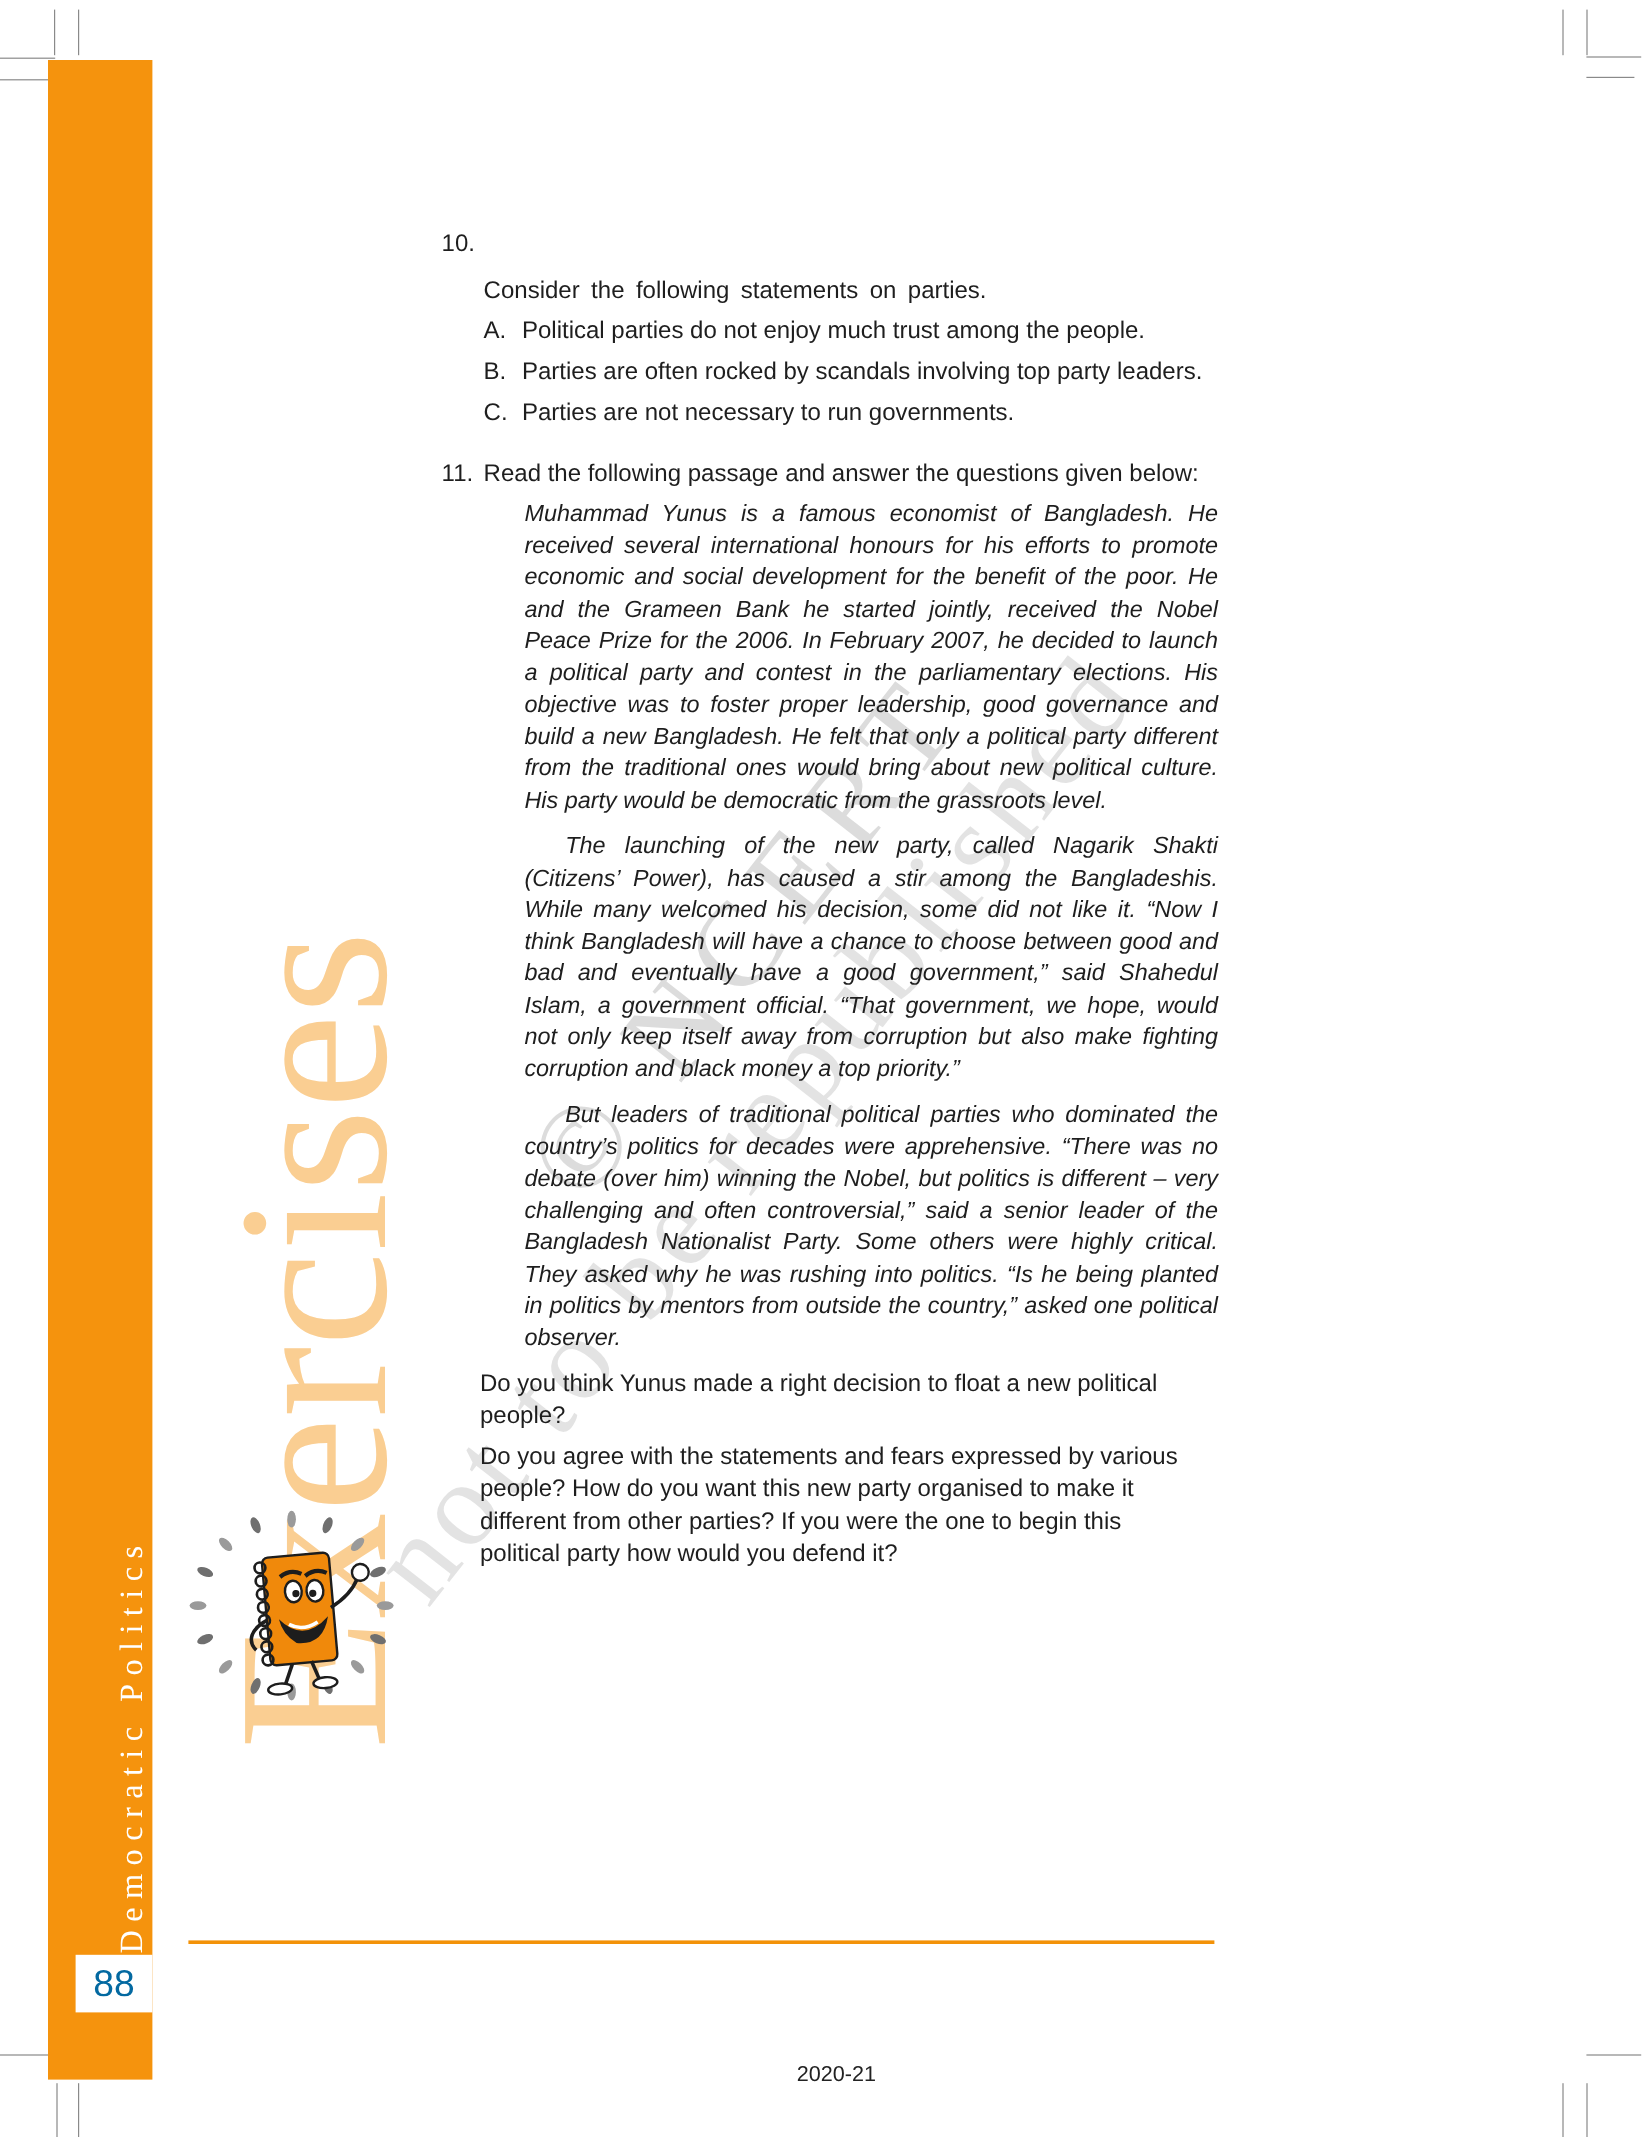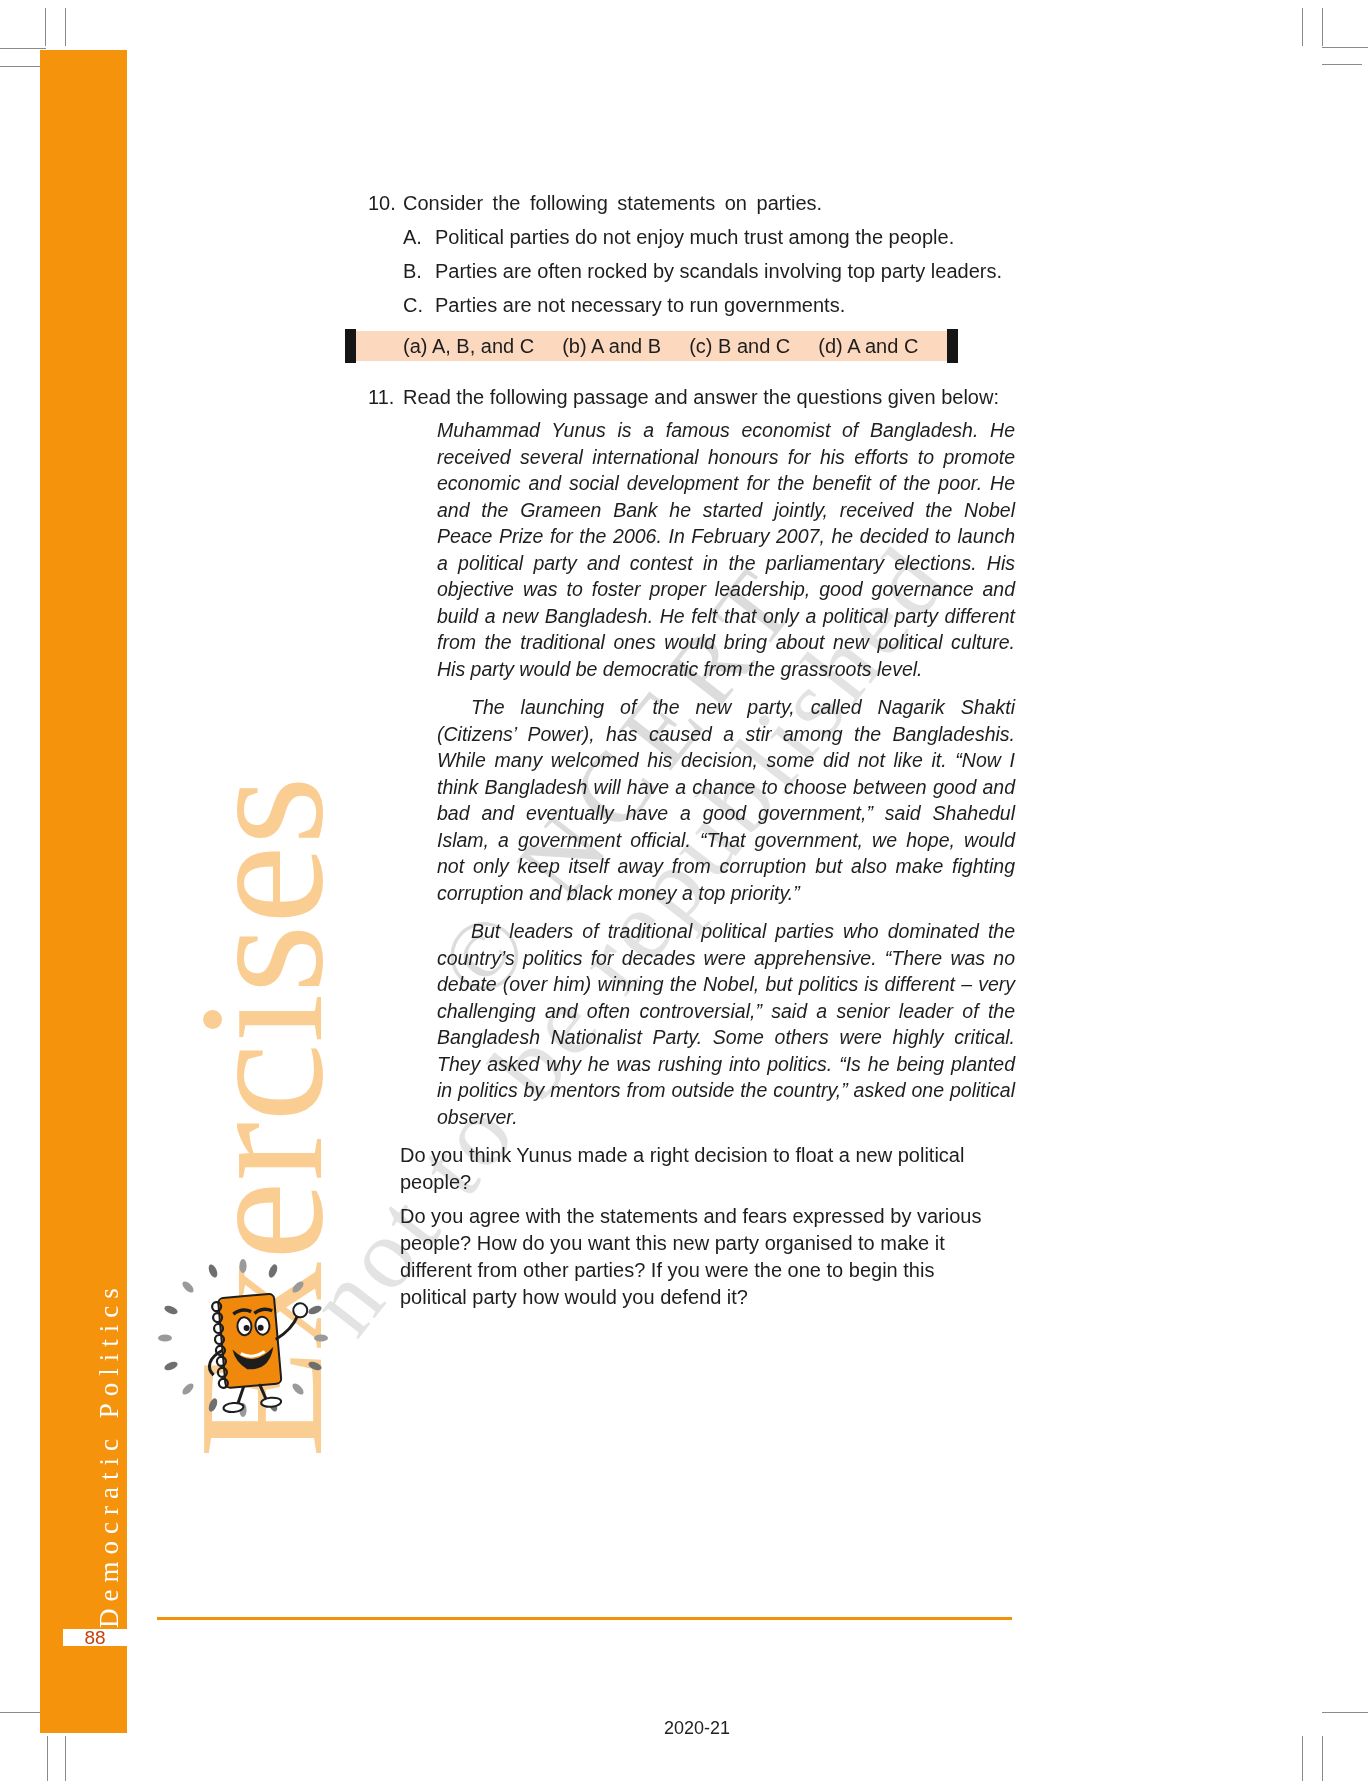--- a/index.html
+++ b/index.html
@@ -21,24 +21,24 @@
     background:#F5930D;z-index:2;
   }
   .vertical-label{
     position:absolute;left:94px;top:1628px;
     transform:rotate(-90deg);transform-origin:0 0;
     font-family:"Liberation Serif", serif;
     font-size:27px;letter-spacing:7px;color:#ffffff;
     white-space:nowrap;z-index:3;line-height:30px;
   }
   .page-num-box{
-    position:absolute;left:63px;top:1629px;width:64px;height:17px;
+    position:absolute;left:63px;top:1629px;width:64px;height:48px;
     background:#ffffff;z-index:4;
     display:flex;align-items:center;justify-content:center;
-    font-size:19px;color:#c2410c;
+    font-size:31px;color:#0369a1;
   }
   
   .exercises{
     position:absolute;left:172px;top:1458px;
     transform:rotate(-90deg);transform-origin:0 0;
     font-family:"Liberation Serif", serif;
     font-size:178px;line-height:1;
     color:#FACE92;white-space:nowrap;z-index:1;
   }
   
@@ -52,21 +52,21 @@
   .wm1{left:415px;top:950px;font-size:100px;letter-spacing:14px;transform:rotate(-52deg);}
   .wm2{left:285px;top:1285px;font-size:100px;letter-spacing:6px;transform:rotate(-52deg);color:rgba(150,150,150,0.27);}
   
   .content{
     position:absolute;left:368px;top:186px;width:650px;z-index:2;
     font-size:20px;line-height:34px;
   }
   .qrow{display:flex;}
   .qnum{width:35px;flex:none;}
   .qtext{flex:1;}
-  .q10-prompt{word-spacing:4px;}
+  .q10-prompt{word-spacing:4px;margin-top:39px;}
   .option-row{display:flex;padding-left:35px;}
   .opt-label{width:32px;flex:none;}
   .which-line{padding-left:35px;}
   .answer-row{
     display:flex;align-items:center;
     margin-left:-23px;margin-top:7px;width:613px;height:34px;
   }
   .cap{width:11px;height:34px;background:#151515;flex:none;}
   .answer-bar{
     flex:1;height:30px;background:#FBD8BE;
@@ -131,30 +131,20 @@
     <div class="option-row">
       <span class="opt-label">B.</span>
       <span class="qtext">Parties are often rocked by scandals involving top party leaders.</span>
     </div>
     <div class="option-row">
       <span class="opt-label">C.</span>
       <span class="qtext">Parties are not necessary to run governments.</span>
     </div>
 
 
-    <div class="answer-row">
-      <div class="cap"></div>
-      <div class="answer-bar">
-        <span>(a) A, B, and C</span>
-        <span>(b) A and B</span>
-        <span>(c) B and C</span>
-        <span>(d) A and C</span>
-      </div>
-      <div class="cap"></div>
-    </div>
 
     <div class="qrow q11-head">
       <span class="qnum">11.</span>
       <span class="qtext">Read the following passage and answer the questions given below:</span>
     </div>
 
     <div class="passage">
       <p>Muhammad Yunus is a famous economist of Bangladesh. He received several international honours for his efforts to promote economic and social development for the benefit of the poor. He and the Grameen Bank he started jointly, received the Nobel Peace Prize for the 2006. In February 2007, he decided to launch a political party and contest in the parliamentary elections. His objective was to foster proper leadership, good governance and build a new Bangladesh. He felt that only a political party different from the traditional ones would bring about new political culture. His party would be democratic from the grassroots level.</p>
       <p class="indented">The launching of the new party, called Nagarik Shakti (Citizens’ Power), has caused a stir among the Bangladeshis. While many welcomed his decision, some did not like it. “Now I think Bangladesh will have a chance to choose between good and bad and eventually have a good government,” said Shahedul Islam, a government official. “That government, we hope, would not only keep itself away from corruption but also make fighting corruption and black money a top priority.”</p>
       <p class="indented">But leaders of traditional political parties who dominated the country’s politics for decades were apprehensive. “There was no debate (over him) winning the Nobel, but politics is different – very challenging and often controversial,” said a senior leader of the Bangladesh Nationalist Party. Some others were highly critical. They asked why he was rushing into politics. “Is he being planted in politics by mentors from outside the country,” asked one political observer.</p>

